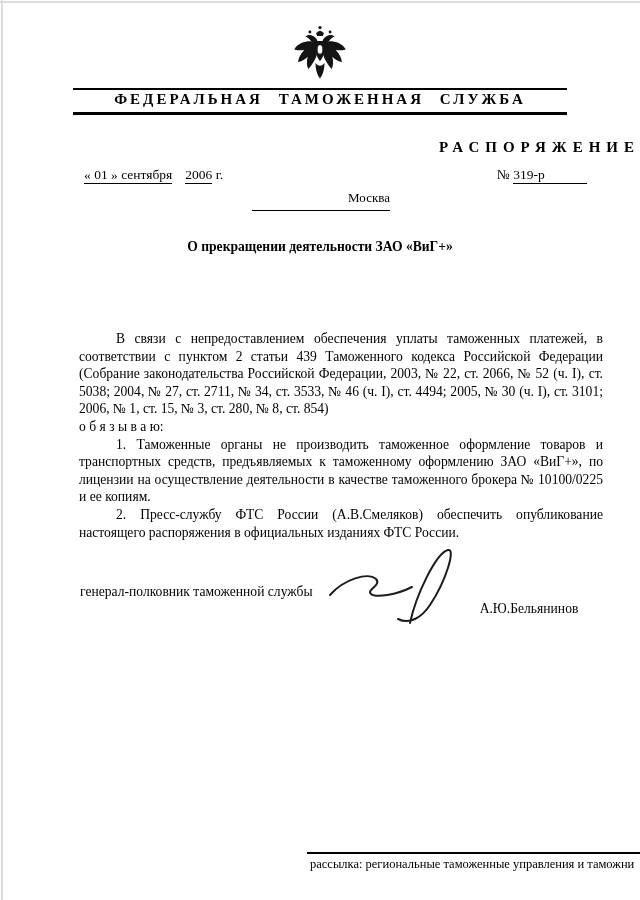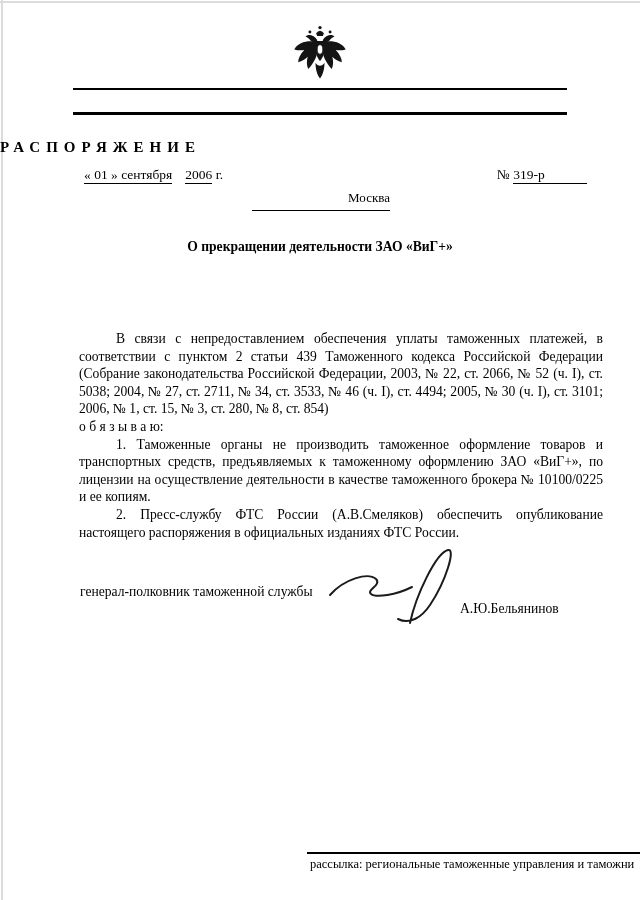--- a/index.html
+++ b/index.html
@@ -25,21 +25,21 @@
   .rule-a { top:88px;  left:73px; width:494px; height:2px; }
   .rule-b { top:112px; left:73px; width:494px; height:2.5px; }
 
   .agency {
     position:absolute; top:91px; left:73px; width:494px;
     text-align:center; font-weight:bold; font-size:15px;
     letter-spacing:3px; word-spacing:9px; white-space:nowrap;
   }
   .doctype {
     position:absolute; top:139px; left:0; width:640px;
-    text-align:left; font-weight:bold; font-size:15px;
+    text-align:right; font-weight:bold; font-size:15px;
     letter-spacing:6px;
   }
 
   .date-left { position:absolute; top:167px; left:84px; font-size:13.5px; }
   .doc-number { position:absolute; top:167px; left:497px; font-size:13.5px; }
   .u { border-bottom:1.5px solid #000; padding-bottom:1px; }
   .num { padding-right:42px; }
   .gap { display:inline-block; width:13px; }
 
   .city {
@@ -54,21 +54,21 @@
   }
 
   .bodytext {
     position:absolute; top:330px; left:79px; width:524px;
     font-size:13.6px; line-height:17.6px; text-align:justify;
   }
   .bodytext p { margin:0; }
   .bodytext p.indent { text-indent:37px; }
 
   .sig-title { position:absolute; top:581px; left:80px; font-size:13.6px; line-height:22px; }
-  .sig-name  { position:absolute; top:601px; left:460px; width:138px; text-align:left; font-size:13.6px; }
+  .sig-name  { position:absolute; top:601px; left:460px; width:138px; text-align:center; font-size:13.6px; }
   .sig-scribble { position:absolute; top:543px; left:322px; }
 
   .footer-rule { position:absolute; top:852px; left:307px; width:333px; height:1.5px; background:#000; }
   .footer-text {
     position:absolute; top:857px; left:310px;
     font-size:12.5px; white-space:nowrap;
   }
 </style>
 </head>
 <body>
@@ -90,20 +90,21 @@
         <path d="M44 29 L56 29 C59 42 59 54 50 65 C41 54 41 42 44 29 Z"></path>
         <path d="M46 31 C29 27 11 31 4 44 C10 46 17 46 22 45 C15 52 11 60 11 67 C18 65 24 61 28 57 C26 65 26 73 29 79 C35 73 41 64 44 55 Z"></path>
         <path d="M54 31 C71 27 89 31 96 44 C90 46 83 46 78 45 C85 52 89 60 89 67 C82 65 76 61 72 57 C74 65 74 73 71 79 C65 73 59 64 56 55 Z"></path>
         <path d="M42 68 C46 75 54 75 58 68 C58 80 55 90 50 96 C45 90 42 80 42 68 Z"></path>
       </g>
       <ellipse cx="50" cy="44" rx="5" ry="8.5" fill="#ffffff" stroke="#141414" stroke-width="1.5"></ellipse>
     </svg>
   </div>
 
   <div class="rule rule-a"></div>
+  <div class="agency">ФЕДЕРАЛЬНАЯ ТАМОЖЕННАЯ СЛУЖБА</div>
   <div class="rule rule-b"></div>
 
   <div class="doctype">РАСПОРЯЖЕНИЕ</div>
 
   <div class="date-left">
     <span class="u"><span>«</span> <span>01</span> <span>»</span> <span>сентября</span></span><span class="gap"></span><span class="u">2006</span>
     <span>г.</span>
   </div>
 
   <div class="doc-number">

